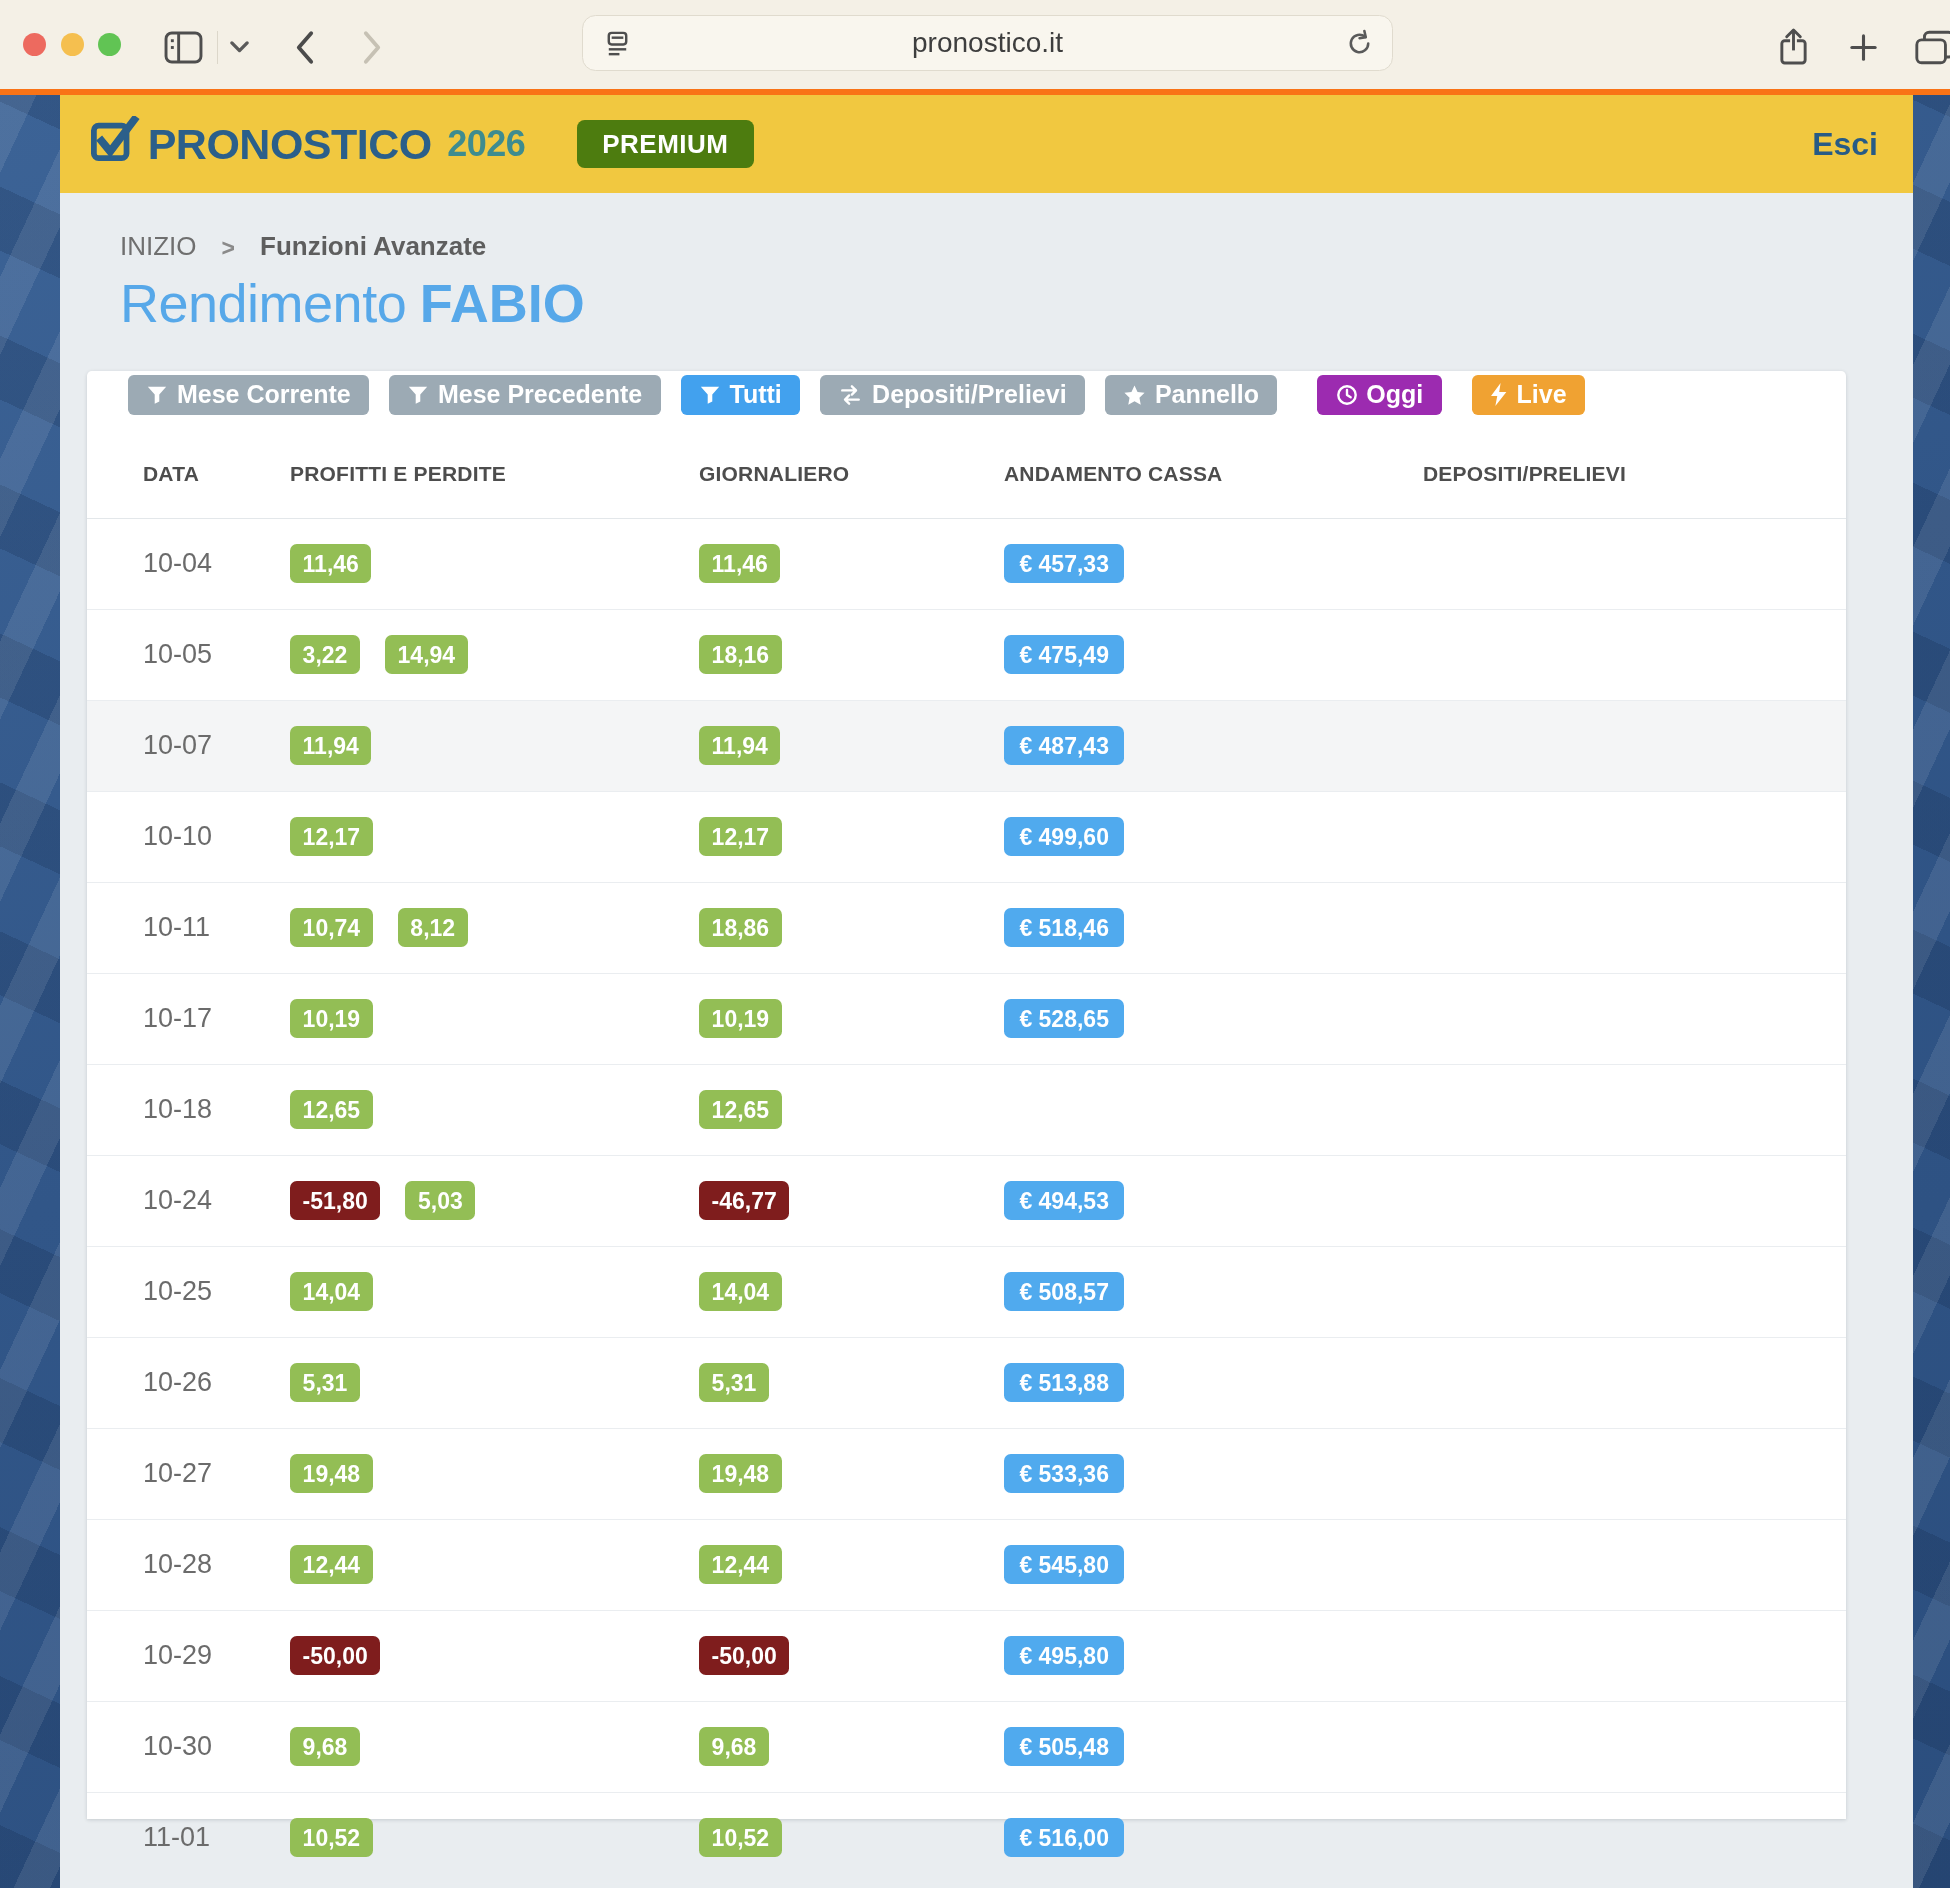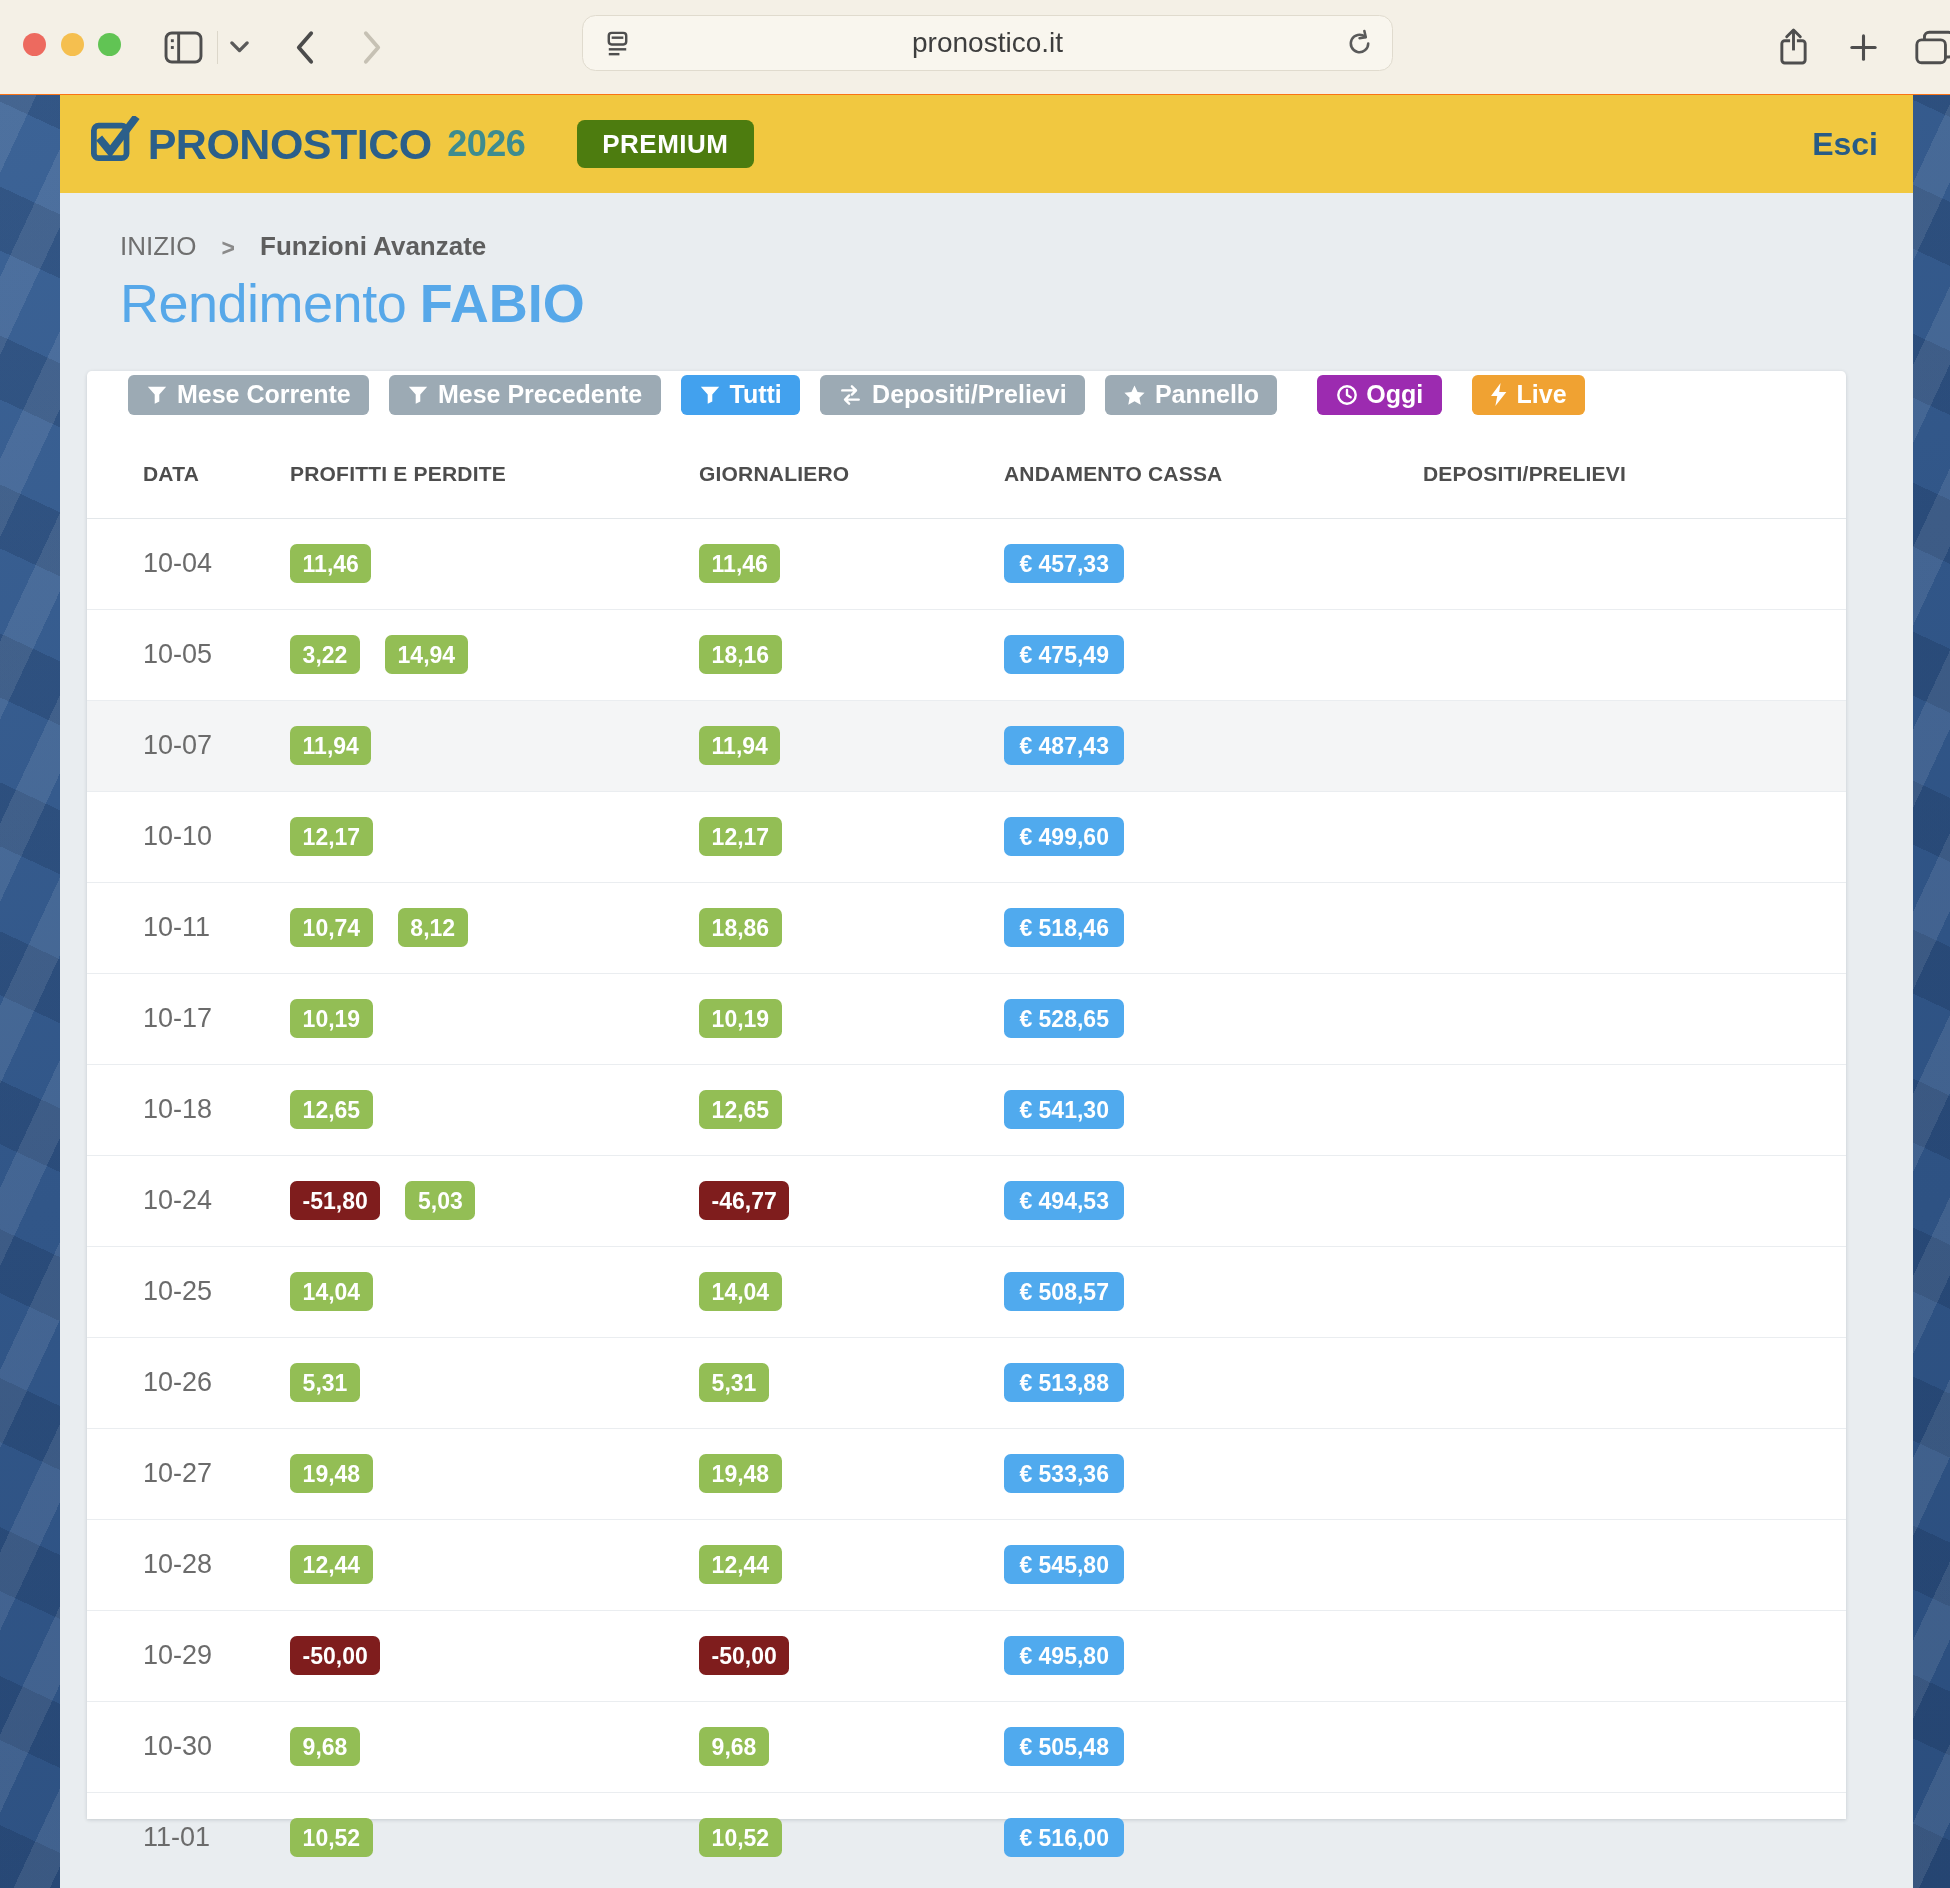--- a/index.html
+++ b/index.html
@@ -1,20 +1,20 @@
 <!DOCTYPE html>
 <html><head>
 <meta charset="utf-8">
 <style>
   * { box-sizing: border-box; }
   html,body { margin:0; padding:0; width:1950px; height:1889px; overflow:hidden;
     font-family:"Liberation Sans","DejaVu Sans",sans-serif; }
 
   
-  .chrome { position:relative; height:95px; background:#F4F0E6; border-bottom:1px solid #f97316; }
+  .chrome { position:relative; height:95px; background:#F4F0E6; border-bottom:6px solid #f97316; }
   .traffic { position:absolute; left:23px; top:33px; display:flex; gap:14.5px; }
   .light { width:23px; height:23px; border-radius:50%; }
   .light.red    { background:#ED6A5F; }
   .light.yellow { background:#F5BF4F; }
   .light.green  { background:#61C454; }
   .cbtn { position:absolute; top:23px; width:48px; height:48px; display:flex; align-items:center; justify-content:center; background:none; border:none; padding:0; cursor:default; }
   .cbtn svg { display:block; }
   .split-divider { position:absolute; left:217px; top:31px; width:1px; height:33px; background:#DCD7CA; }
   .urlbar { position:absolute; left:582px; top:14.5px; width:811px; height:56px; background:#F9F6EE;
     border:1px solid #E0DBCE; border-radius:13.5px; display:flex; align-items:center; justify-content:center; }
@@ -343,23 +343,20 @@
             <div class="td"></div>
           </div>
           <div class="tgrid trow">
             <div class="td date">10-18</div>
             <div class="td badges">
               <span class="badge pos">12,65</span>
             </div>
             <div class="td badges">
               <span class="badge pos">12,65</span>
             </div>
-            <div class="td badges">
-              <span class="badge cash">€ 541,30</span>
-            </div>
             <div class="td"></div>
           </div>
           <div class="tgrid trow">
             <div class="td date">10-24</div>
             <div class="td badges">
               <span class="badge neg">-51,80</span>
               <span class="badge pos">5,03</span>
             </div>
             <div class="td badges">
               <span class="badge neg">-46,77</span>

